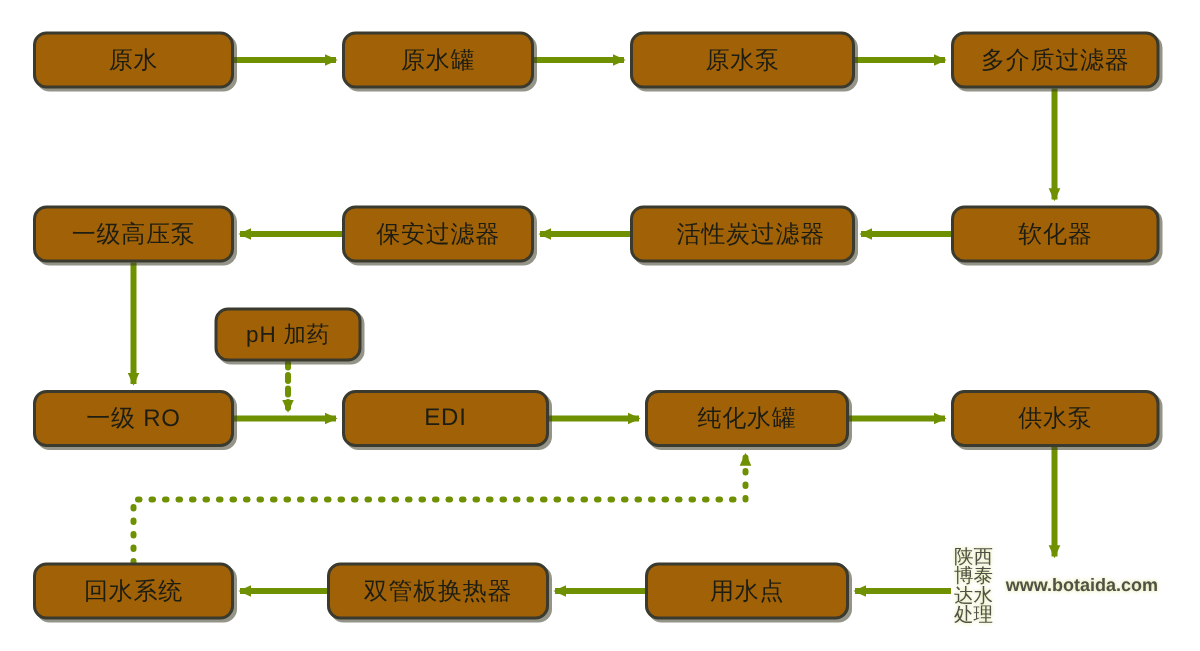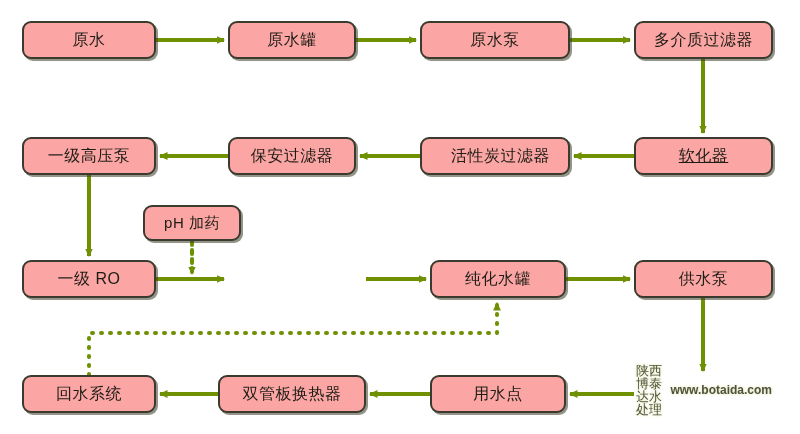--- a/index.html
+++ b/index.html
@@ -6,21 +6,21 @@
   body{
     width:800px;height:434px;background:#ffffff;
     font-family:"Liberation Sans","DejaVu Sans",sans-serif;
     overflow:hidden;position:relative;
   }
   #canvas{position:absolute;left:0;top:0;width:800px;height:434px;}
   svg.wires{position:absolute;left:0;top:0;width:800px;height:434px;pointer-events:none;}
   .node{
     position:absolute;
     box-sizing:border-box;
-    background:#fca5a5;
+    background:#a16207;
     border:2px solid #3a3a2e;
     border-radius:9px;
     display:flex;align-items:center;justify-content:center;
     color:#1d1d14;
     font-size:16px;
     letter-spacing:0.5px;
     box-shadow:2px 2px 0 rgba(60,60,40,.55);
     z-index:3;
     white-space:nowrap;
   }
@@ -97,30 +97,33 @@
 
   <div class="node" style="left:22px;top:137px;width:134px;height:38px;">
     <span>一级高压泵</span>
   </div>
   <div class="node" style="left:228px;top:137px;width:128px;height:38px;">
     <span>保安过滤器</span>
   </div>
   <div class="node" style="left:420px;top:137px;width:150px;height:38px;padding-left:11px;">
     <span>活性炭过滤器</span>
   </div>
-  <div class="node" style="left:634px;top:137px;width:139px;height:38px;text-decoration:underline;">
+  <div class="node" style="left:634px;top:137px;width:139px;height:38px;">
     <span>软化器</span>
   </div>
 
   <div class="node small" style="left:143px;top:205px;width:98px;height:36px;">
     <span>pH 加药</span>
   </div>
 
   <div class="node" style="left:22px;top:260px;width:134px;height:38px;">
     <span>一级 RO</span>
+  </div>
+  <div class="node" style="left:228px;top:260px;width:138px;height:38px;">
+    <span>EDI</span>
   </div>
   <div class="node" style="left:430px;top:260px;width:136px;height:38px;">
     <span>纯化水罐</span>
   </div>
   <div class="node" style="left:634px;top:260px;width:139px;height:38px;">
     <span>供水泵</span>
   </div>
 
   <div class="node" style="left:22px;top:375px;width:134px;height:38px;">
     <span>回水系统</span>

